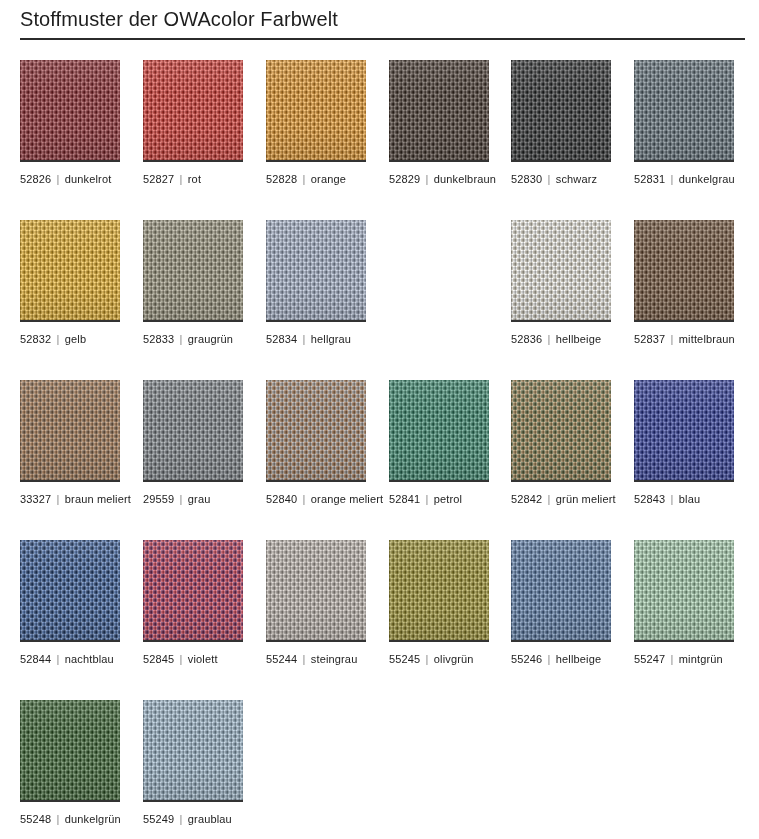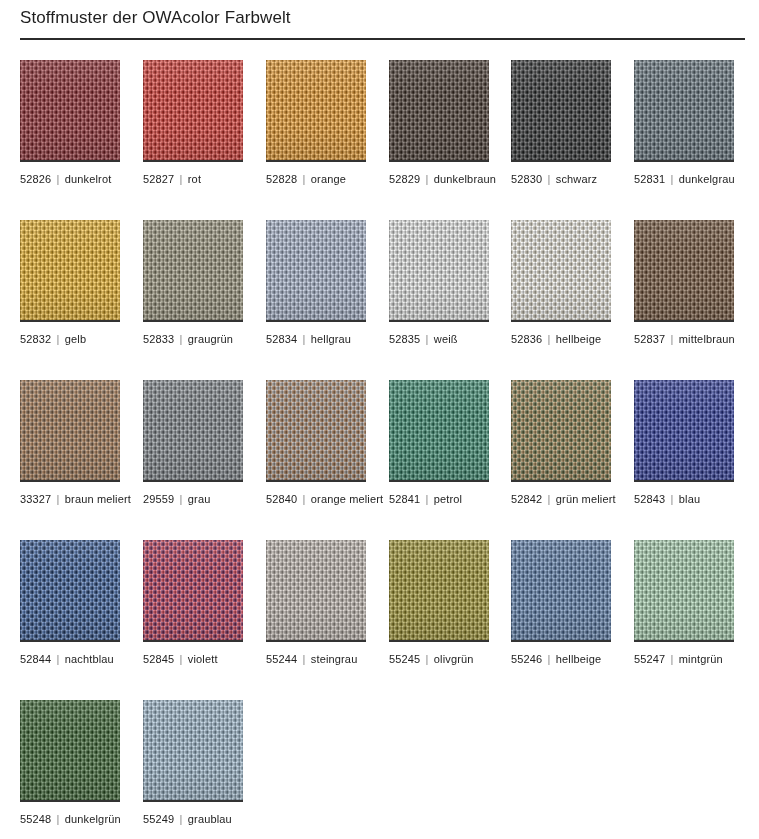--- a/index.html
+++ b/index.html
@@ -19,21 +19,21 @@
 
   
   #header {
     padding: 0;
     margin: 0;
   }
   #page-title {
     position: absolute;
     left: 20px;
     top: 8px;
-    font-size: 17px;
+    font-size: 20px;
     font-weight: 400;
     letter-spacing: 0.1px;
     color: #1e1e1e;
     white-space: nowrap;
   }
   #title-rule {
     position: absolute;
     left: 20px;
     top: 38px;
     width: 725px;
@@ -263,30 +263,20 @@
       <div class="swatch-cell c2">
         <div class="swatch-chip">
           <div class="swatch-fill" style="background: rgb(169, 184, 210);"></div>
           <div class="weave-checker"></div>
           <div class="weave-stagger"></div>
           <div class="weave"></div>
           <div class="weave-shade"></div>
         </div>
         <div class="swatch-label"><span>52834</span> <span class="sep">|</span> <span>hellgrau</span></div>
       </div>
-      <div class="swatch-cell c3">
-        <div class="swatch-chip">
-          <div class="swatch-fill" style="background: rgb(242, 243, 242);"></div>
-          <div class="weave-checker"></div>
-          <div class="weave-stagger"></div>
-          <div class="weave"></div>
-          <div class="weave-shade"></div>
-        </div>
-        <div class="swatch-label"><span>52835</span> <span class="sep">|</span> <span>weiß</span></div>
-      </div>
       <div class="swatch-cell c4">
         <div class="swatch-chip">
           <div class="swatch-fill" style="background: rgb(232, 220, 180);"></div>
           <div class="weave-mix" style="--mix: #ffffff;"></div>
           <div class="weave-mix2" style="--mix: #ffffff;"></div>
           <div class="weave-checker"></div>
           <div class="weave-stagger"></div>
           <div class="weave"></div>
           <div class="weave-shade"></div>
         </div>

